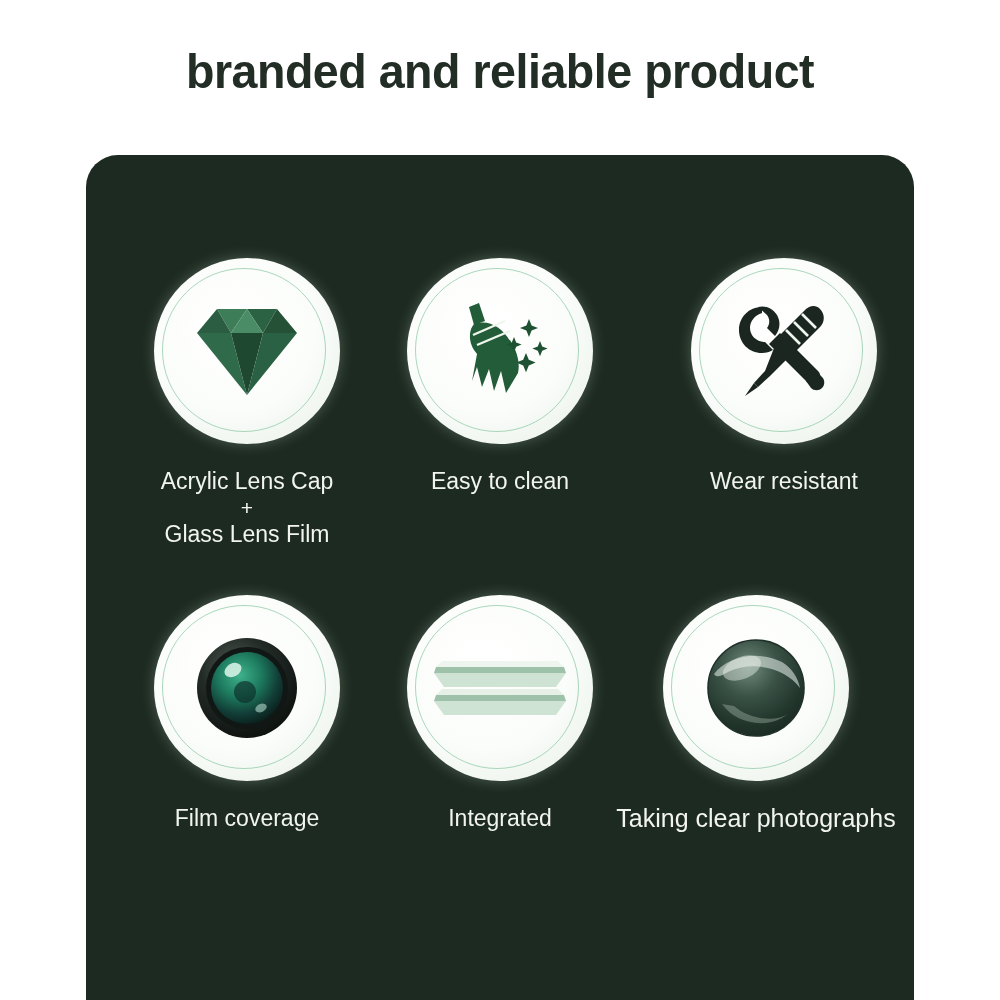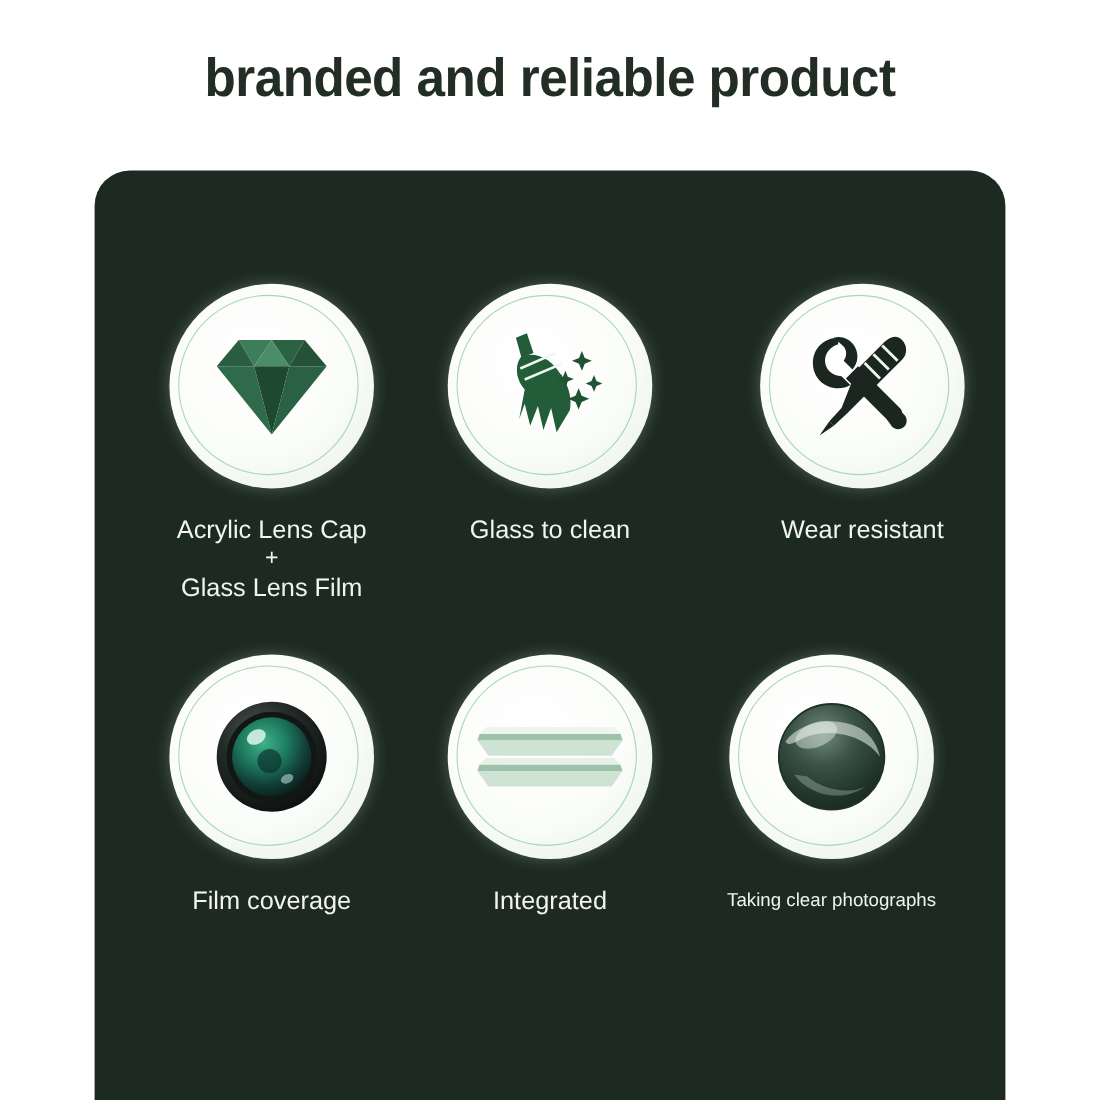--- a/index.html
+++ b/index.html
@@ -107,21 +107,21 @@
     white-space: nowrap;
   }
   .label .plus {
     display: block;
     font-size: 21px;
     line-height: 22px;
   }
   .label .ln {
     display: block;
   }
-  .feature-cell.c3.r2 .label { font-size: 17px; }
+  .feature-cell.c3.r2 .label { font-size: 25px; }
 </style>
 </head>
 <body>
 
 <div id="page-title">branded and reliable product</div>
 
 <div id="feature-panel">
   <div class="grid">
 
     <div class="feature-cell r1 c1">
@@ -163,21 +163,21 @@
             </g>
             <g fill="#1e5233">
               <path d="M85 22 l2.6 6.4 6.4 2.6 -6.4 2.6 -2.6 6.4 -2.6 -6.4 -6.4 -2.6 6.4 -2.6 Z"></path>
               <path d="M70 40 l2.2 5.4 5.4 2.2 -5.4 2.2 -2.2 5.4 -2.2 -5.4 -5.4 -2.2 5.4 -2.2 Z"></path>
               <path d="M96 44 l2.2 5.4 5.4 2.2 -5.4 2.2 -2.2 5.4 -2.2 -5.4 -5.4 -2.2 5.4 -2.2 Z"></path>
               <path d="M82 56 l2.8 6.8 6.8 2.8 -6.8 2.8 -2.8 6.8 -2.8 -6.8 -6.8 -2.8 6.8 -2.8 Z"></path>
             </g>
           </svg>
         </div>
       </div>
-      <div class="label">Glass to clean</div>
+      <div class="label">Easy to clean</div>
     </div>
 
     <div class="feature-cell r1 c3">
       <div class="medallion">
         <div class="ring"></div>
         <div class="glyph">
           <svg width="104" height="100" viewBox="0 0 104 100">
 
             <g fill="#1b2620">
               <path d="M30 6 C17 6 7 16 7 29 C7 42 17 52 30 52 C34 52 38 51 41 49 L33 41 C25 41 18 35 18 27 C18 20 23 14 30 12 Z"></path>

